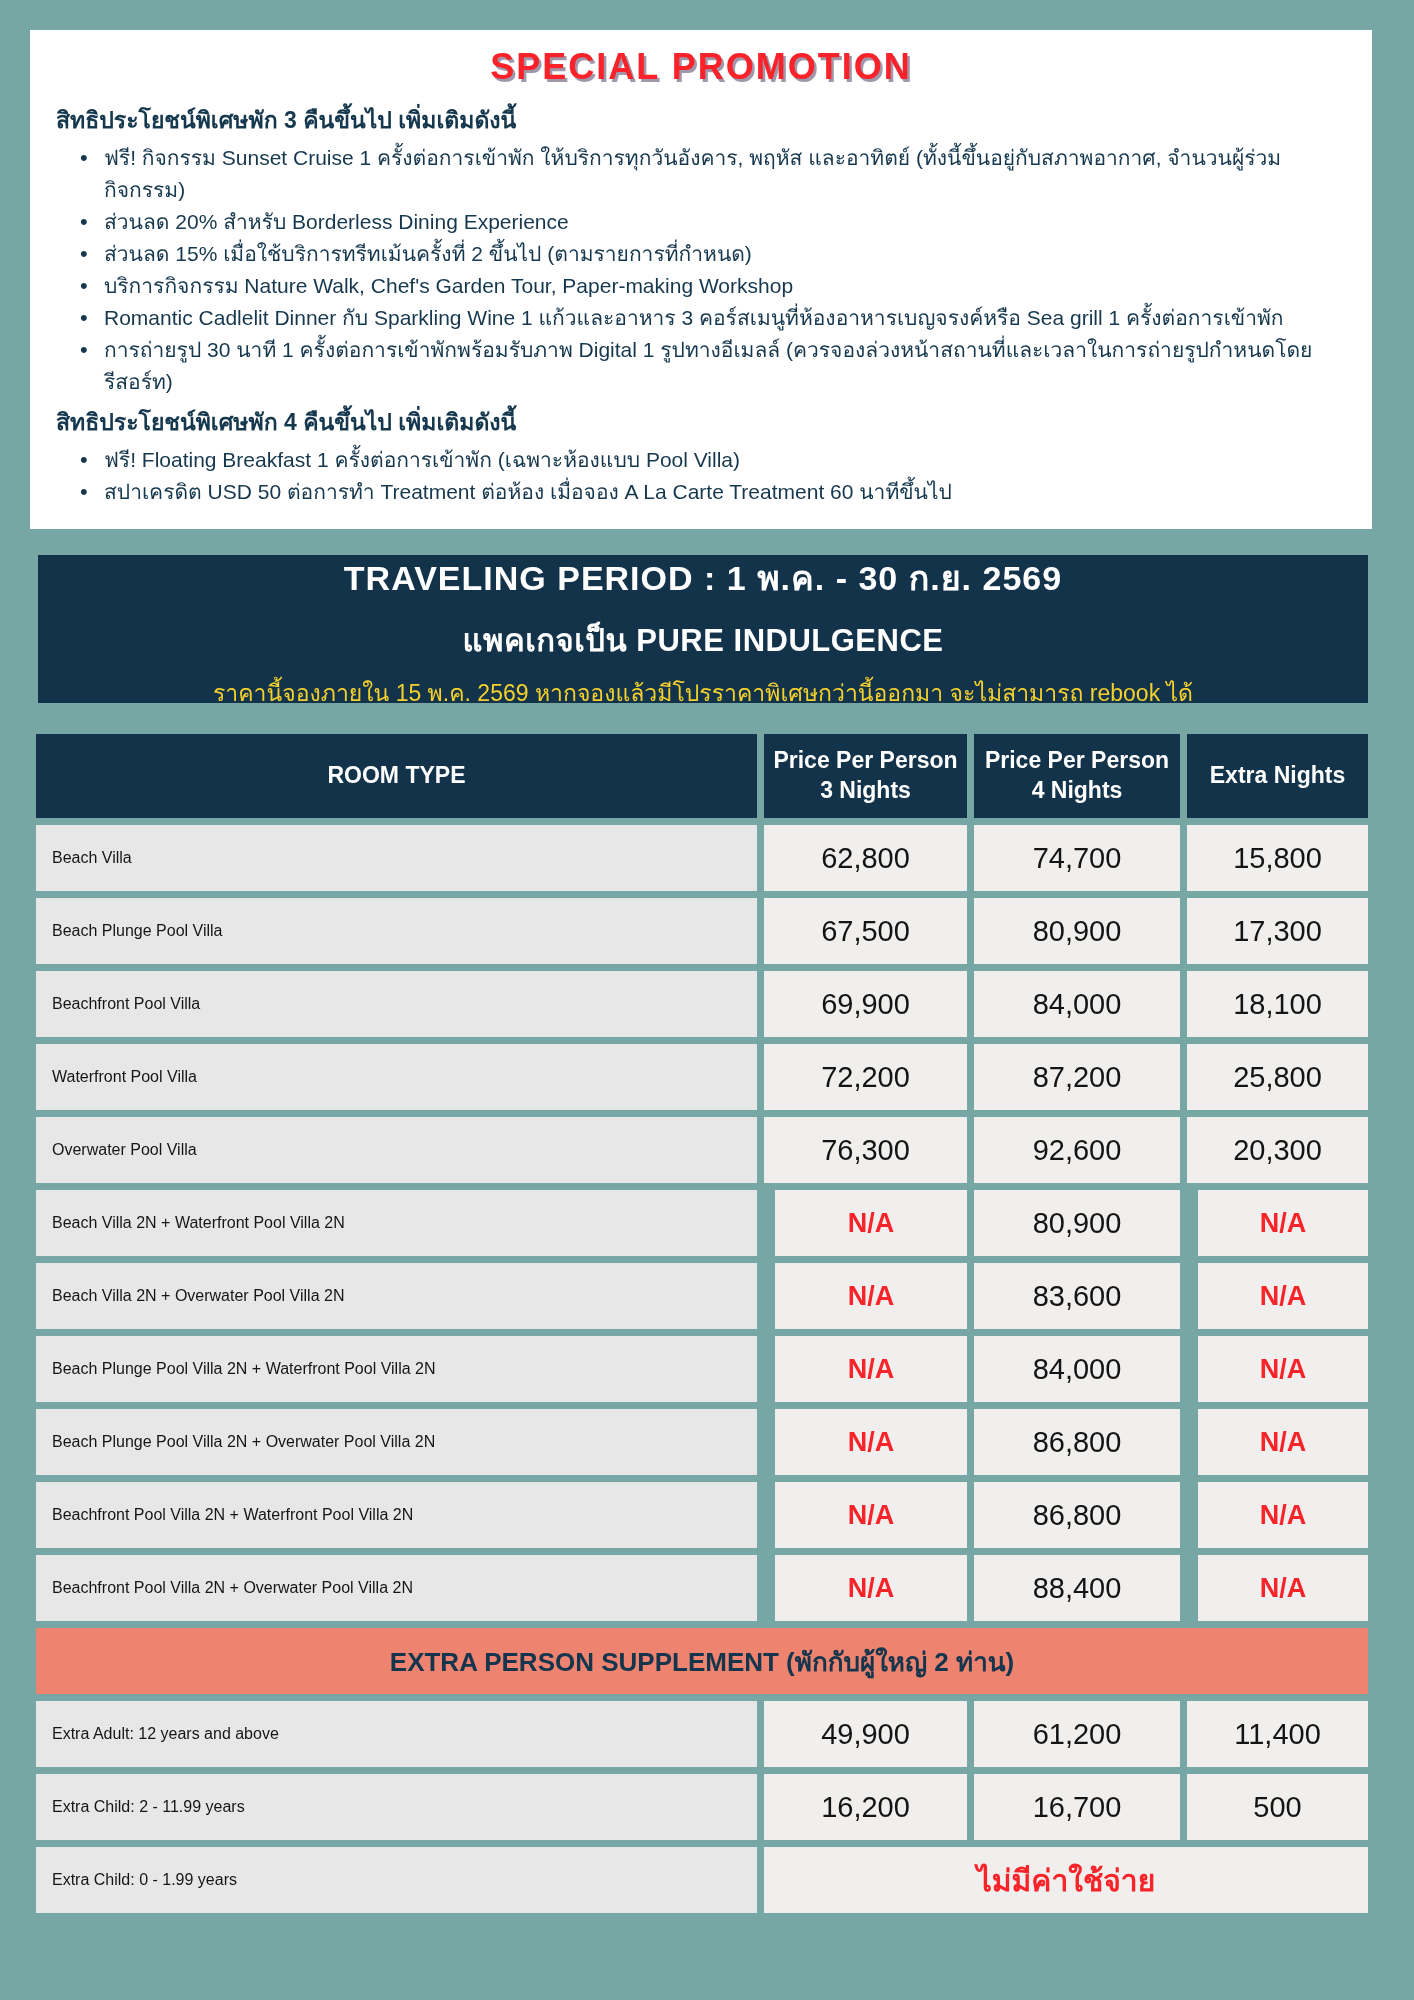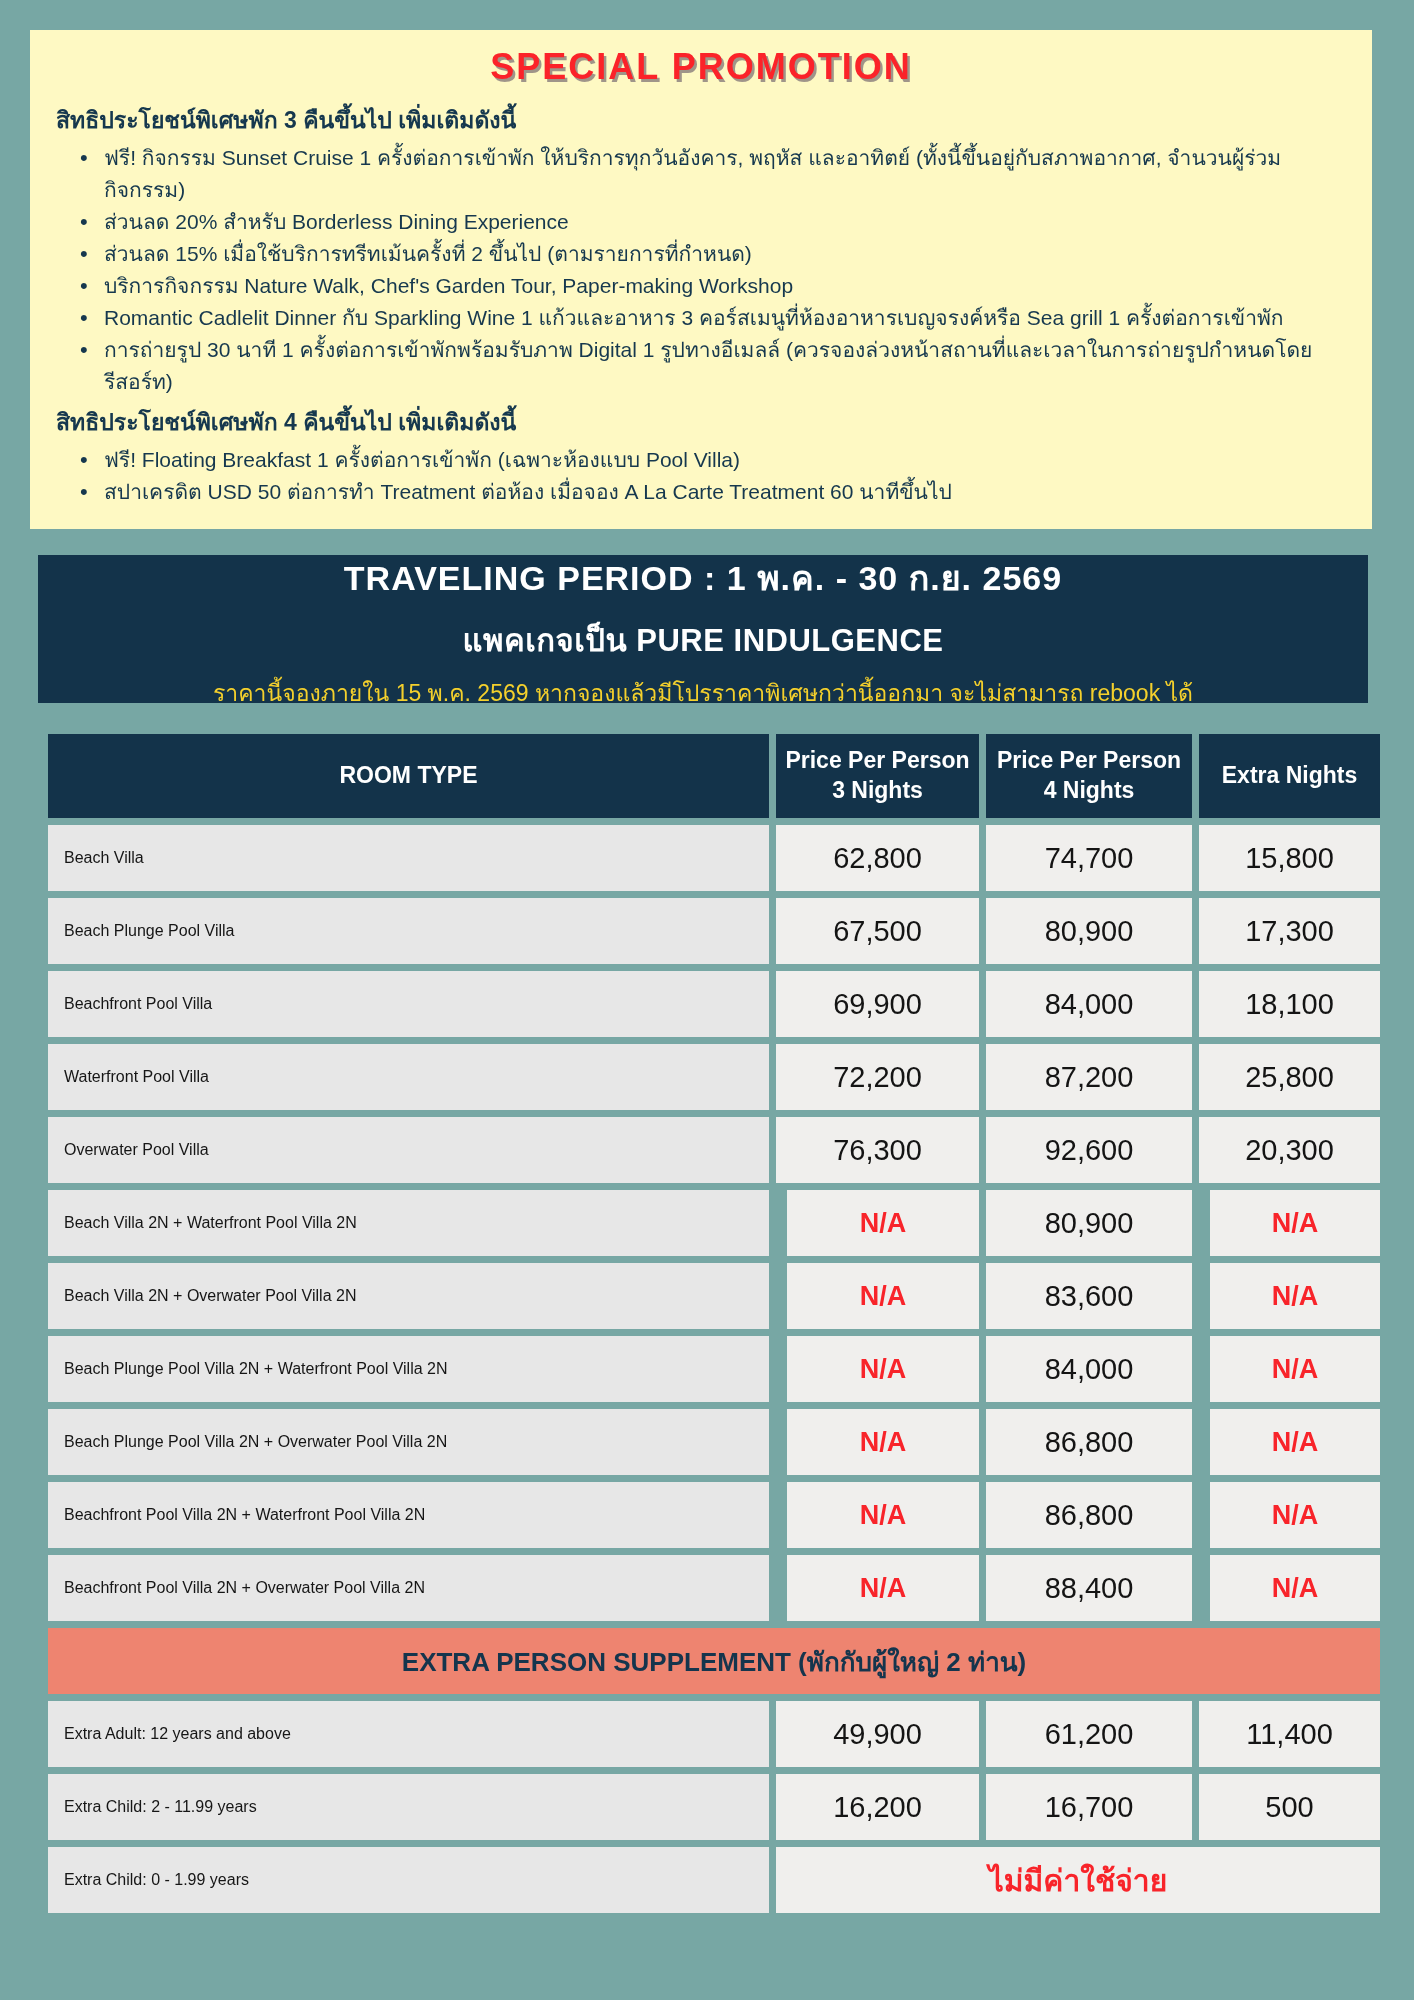--- a/index.html
+++ b/index.html
@@ -7,21 +7,21 @@
     width:1414px;height:2000px;
     background:#77a7a4;
     position:relative;
     overflow:hidden;
     font-family:"Liberation Sans","DejaVu Sans",sans-serif;
     -webkit-font-smoothing:antialiased;
   }
   
   .promo-panel{
     position:absolute;left:30px;top:30px;width:1342px;height:499px;
-    background:#fef9c3;
+    background:#ffffff;
     box-sizing:border-box;
     padding:12px 26px 10px 26px;
     overflow:hidden;
   }
   .promo-title{
     text-align:center;
     font-size:36px;
     font-weight:800;
     letter-spacing:2px;
     color:#fb2329;
@@ -65,21 +65,21 @@
     color:#ffffff;font-size:34px;font-weight:700;letter-spacing:1px;
   }
   .pkg-line2{
     color:#ffffff;font-size:31px;font-weight:700;letter-spacing:0.5px;text-align:right;
   }
   .pkg-note{
     color:#f4d02c;font-size:23px;font-weight:400;
   }
   
   .rate-table{
-    position:absolute;left:48px;top:734px;width:1340px;
+    position:absolute;left:36px;top:734px;width:1340px;
     display:grid;
     grid-template-columns:721px 203px 206px 181px;
     grid-template-rows:84px repeat(15,66px);
     gap:7px;
   }
   .cell{
     display:flex;align-items:center;justify-content:center;
     box-sizing:border-box;
   }
   .cell.head{

